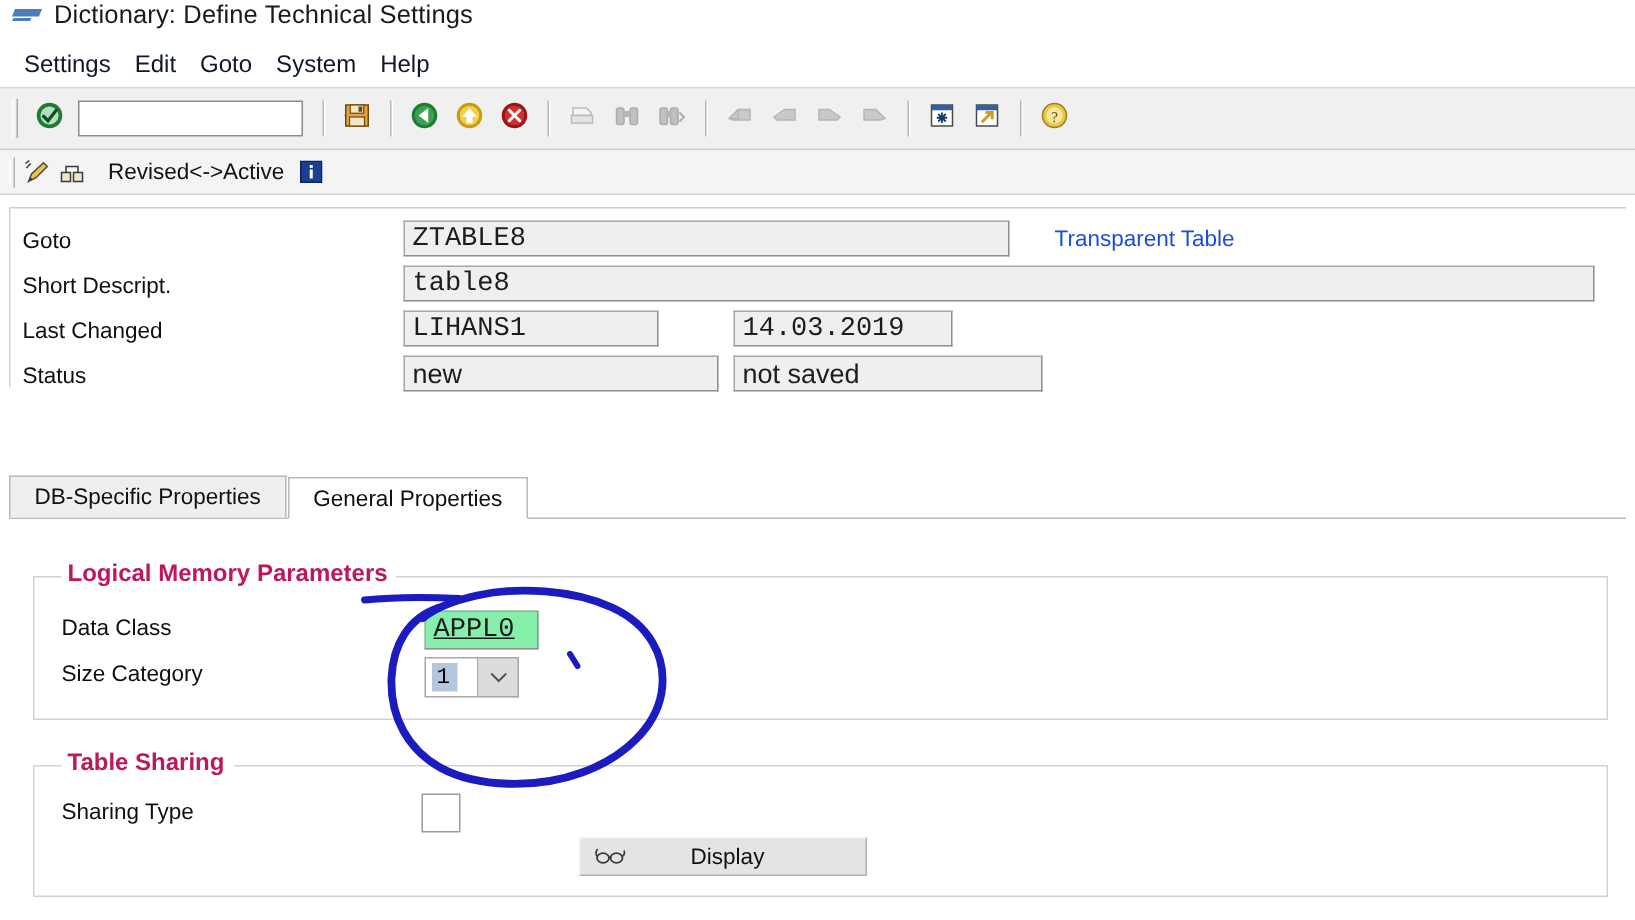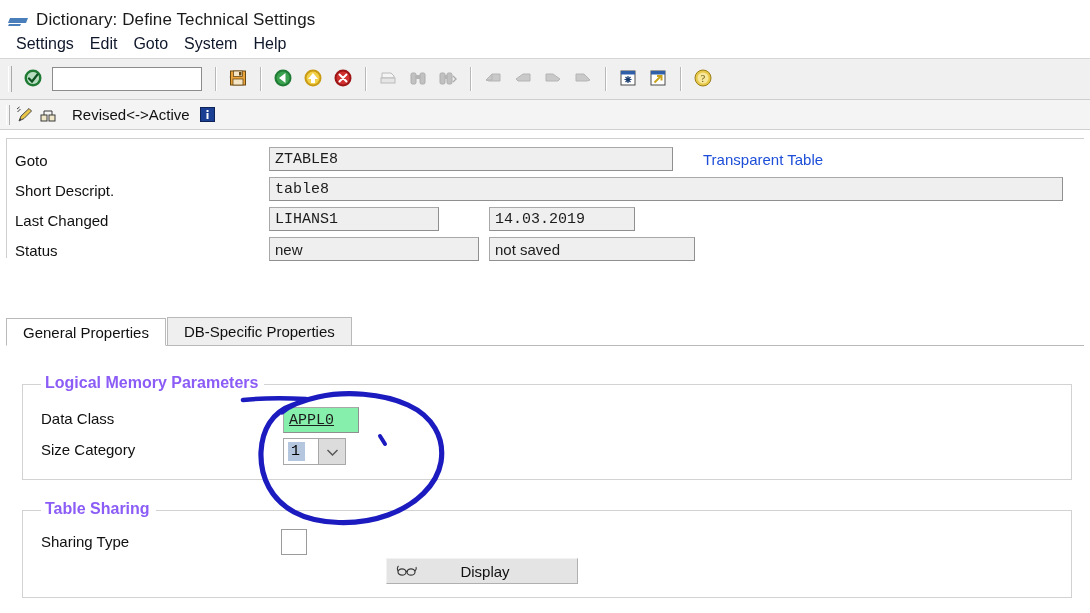--- a/index.html
+++ b/index.html
@@ -10,21 +10,21 @@
     font-family:"Liberation Sans", sans-serif;
     font-size:15px;
     color:#000000;
     overflow:hidden;
     position:relative;
   }
 
   
   #titlebar{
     height:30px;
-    display:flex; align-items:flex-end;
+    display:flex; align-items:flex-start;
     padding-left:6px;
     background:#ffffff;
   }
   #titlebar .tb-icon{
     width:24px; height:18px;
     margin-right:6px;
     display:flex; align-items:center; justify-content:center;
   }
   #titlebar .tb-text{
     font-size:17px;
@@ -132,21 +132,21 @@
   }
   .finput{
     background:#efefef;
     border:1px solid #a8a8a8;
     border-right-color:#8f8f8f;
     border-bottom-color:#8f8f8f;
     height:24px;
     display:flex; align-items:center;
     padding:0 5px;
     font-family:"Liberation Mono", monospace;
-    font-size:15px;
+    font-size:18px;
     color:#1c1c1c;
     overflow:hidden;
     white-space:nowrap;
   }
   .finput.prop{ font-family:"Liberation Sans", sans-serif; }
   .ftext{
     font-size:15px; color:#1d4ed8; white-space:nowrap;
   }
 
   
@@ -182,21 +182,21 @@
     border:1px solid #d2d2d2;
     background:#ffffff;
   }
   .group-title{
     position:absolute;
     top:-11px; left:18px;
     background:#ffffff;
     padding:0 6px 0 4px;
     font-size:16px;
     font-weight:bold;
-    color:#8b5cf6;
+    color:#be185d;
     white-space:nowrap;
   }
   .grow{
     position:absolute;
     display:flex; align-items:center;
   }
 
   
   .combo{
     display:flex; align-items:stretch;
@@ -500,25 +500,25 @@
   </div>
   <div class="finput prop" style="position:absolute; left:262px; top:98px; width:210px;">
     <span>new</span>
   </div>
   <div class="finput prop" style="position:absolute; left:482px; top:98px; width:206px;">
     <span>not saved</span>
   </div>
 </div>
 
 <div id="tabstrip">
+  <div class="tab">
+    <span>DB-Specific Properties</span>
+  </div>
   <div class="tab active">
     <span>General Properties</span>
-  </div>
-  <div class="tab">
-    <span>DB-Specific Properties</span>
   </div>
 </div>
 
 <div class="group" style="left:22px; top:384px; width:1050px; height:96px;">
   <div class="group-title">Logical Memory Parameters</div>
 
   <div class="grow" style="left:18px; top:25px;">
     <span class="flabel">Data Class</span>
   </div>
   <div class="finput" style="position:absolute; left:260px; top:22px; width:76px; height:26px; background:#86efac;text-decoration:underline;">

